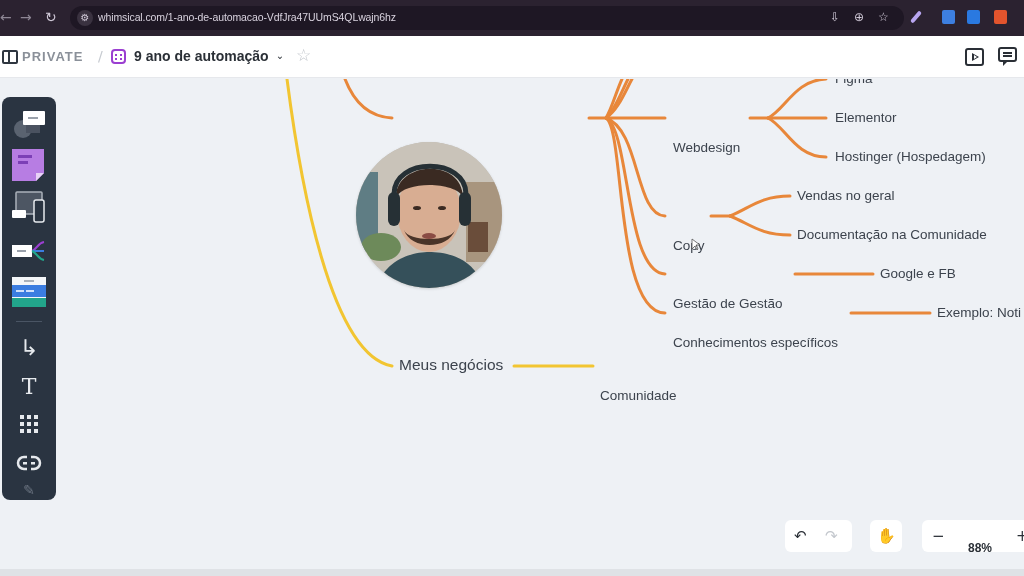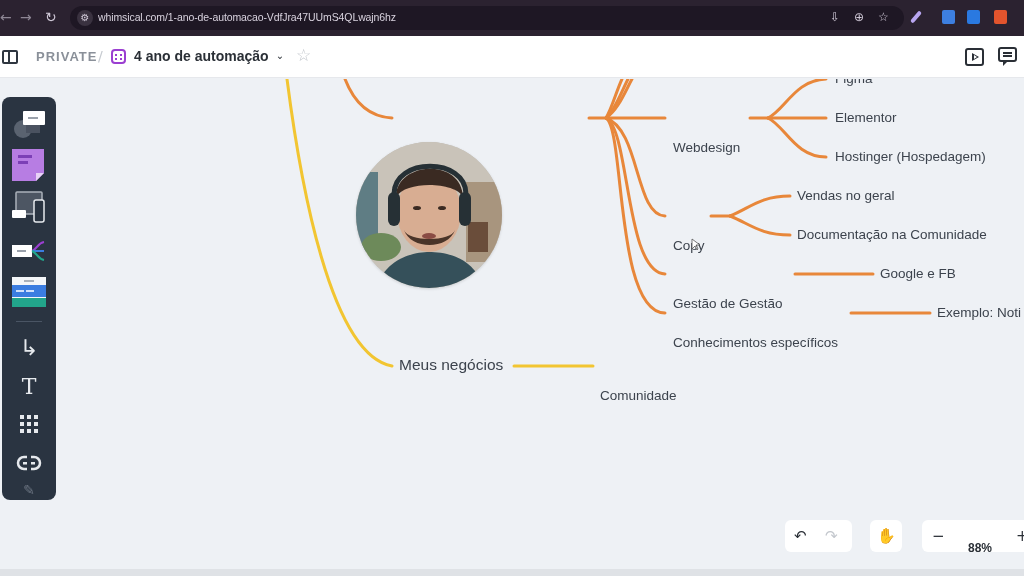--- a/index.html
+++ b/index.html
@@ -8,21 +8,21 @@
   .browser-bar .nav { position: absolute; top: 9px; color: #8d8694; font-size: 14px; }
   .omnibox { position: absolute; left: 70px; top: 6px; width: 834px; height: 24px; border-radius: 12px; background: #1e1724; }
   .omnibox .tune { position: absolute; left: 7px; top: 4px; width: 16px; height: 16px; border-radius: 8px; background: #3a3240; color: #cfc8d6; font-size: 10px; text-align: center; line-height: 16px; }
   .omnibox .url { position: absolute; left: 28px; top: 5px; font-size: 10.5px; color: #d9d3df; font-family: "Liberation Sans", sans-serif; letter-spacing: -0.1px; }
   .omnibox .r-icon { position: absolute; top: 4px; color: #cfc8d6; font-size: 12px; }
   .ext { position: absolute; top: 10px; width: 13px; height: 14px; border-radius: 2px; }
 
   .app-header { position: absolute; left: 0; top: 36px; width: 1024px; height: 42px; background: #ffffff; border-bottom: 1px solid #e6e8ec; }
   .sidebar-toggle { position: absolute; left: 2px; top: 14px; width: 16px; height: 14px; border: 2px solid #2f3640; border-radius: 2px; }
   .sidebar-toggle::after { content: ""; position: absolute; left: 4px; top: 0; width: 2px; height: 10px; background: #2f3640; }
-  .crumb-private { position: absolute; left: 36px; top: 13px; font-size: 13px; font-weight: bold; color: #8a9099; letter-spacing: 1px; font-family: "Liberation Sans", sans-serif; }
+  .crumb-private { position: absolute; left: 22px; top: 13px; font-size: 13px; font-weight: bold; color: #8a9099; letter-spacing: 1px; font-family: "Liberation Sans", sans-serif; }
   .crumb-sep { position: absolute; left: 98px; top: 12px; font-size: 14px; color: #c6cad0; }
   .board-icon { position: absolute; left: 111px; top: 13px; width: 15px; height: 15px; border: 2px solid #9b3fd1; border-radius: 4px; }
   .board-icon::before { content: ""; position: absolute; left: 2px; top: 3px; width: 2px; height: 2px; background: #9b3fd1; box-shadow: 5px 0 0 #9b3fd1, 0 4px 0 #9b3fd1, 5px 4px 0 #9b3fd1; }
   .board-title { position: absolute; left: 134px; top: 12px; font-size: 14px; color: #2a2f36; font-family: "Liberation Sans", sans-serif; font-weight: bold; }
   .title-chevron { position: absolute; left: 273px; top: 12px; width: 14px; height: 16px; font-size: 10px; color: #2a2f36; text-align: center; line-height: 16px; }
   .star { position: absolute; left: 296px; top: 9px; font-size: 17px; color: #c3c7cd; }
   .present-btn { position: absolute; left: 965px; top: 12px; width: 19px; height: 18px; border: 2px solid #2a2f36; border-radius: 3px; }
   .present-btn::after { content: ""; position: absolute; left: 5px; top: 3px; border-left: 7px solid #2a2f36; border-top: 4px solid transparent; border-bottom: 4px solid transparent; }
   .present-btn::before { content: ""; position: absolute; left: 7px; top: 5px; border-left: 3px solid #fff; border-top: 2px solid transparent; border-bottom: 2px solid transparent; z-index: 2; }
   .comment-btn { position: absolute; left: 998px; top: 11px; width: 19px; height: 15px; border: 2px solid #2a2f36; border-radius: 3px; }
@@ -67,21 +67,21 @@
   <div class="ext" style="left:942px;background:#3d7fe0;"></div>
   <div class="ext" style="left:967px;background:#2a79e0;"></div>
   <div class="ext" style="left:994px;background:#e2542d;"></div>
 </div>
 
 <div class="app-header">
   <div class="sidebar-toggle"></div>
   <span class="crumb-private">PRIVATE</span>
   <span class="crumb-sep">/</span>
   <div class="board-icon"></div>
-  <span class="board-title">4 ano de automação</span>
+  <span class="board-title">9 ano de automação</span>
   <span class="title-chevron">⌄</span>
   <span class="star">☆</span>
   <div class="present-btn"></div>
   <div class="comment-btn"></div>
 </div>
 
 <div class="canvas">
   <svg class="links" width="1024" height="576">
     <g fill="none" stroke-linecap="round">
 

